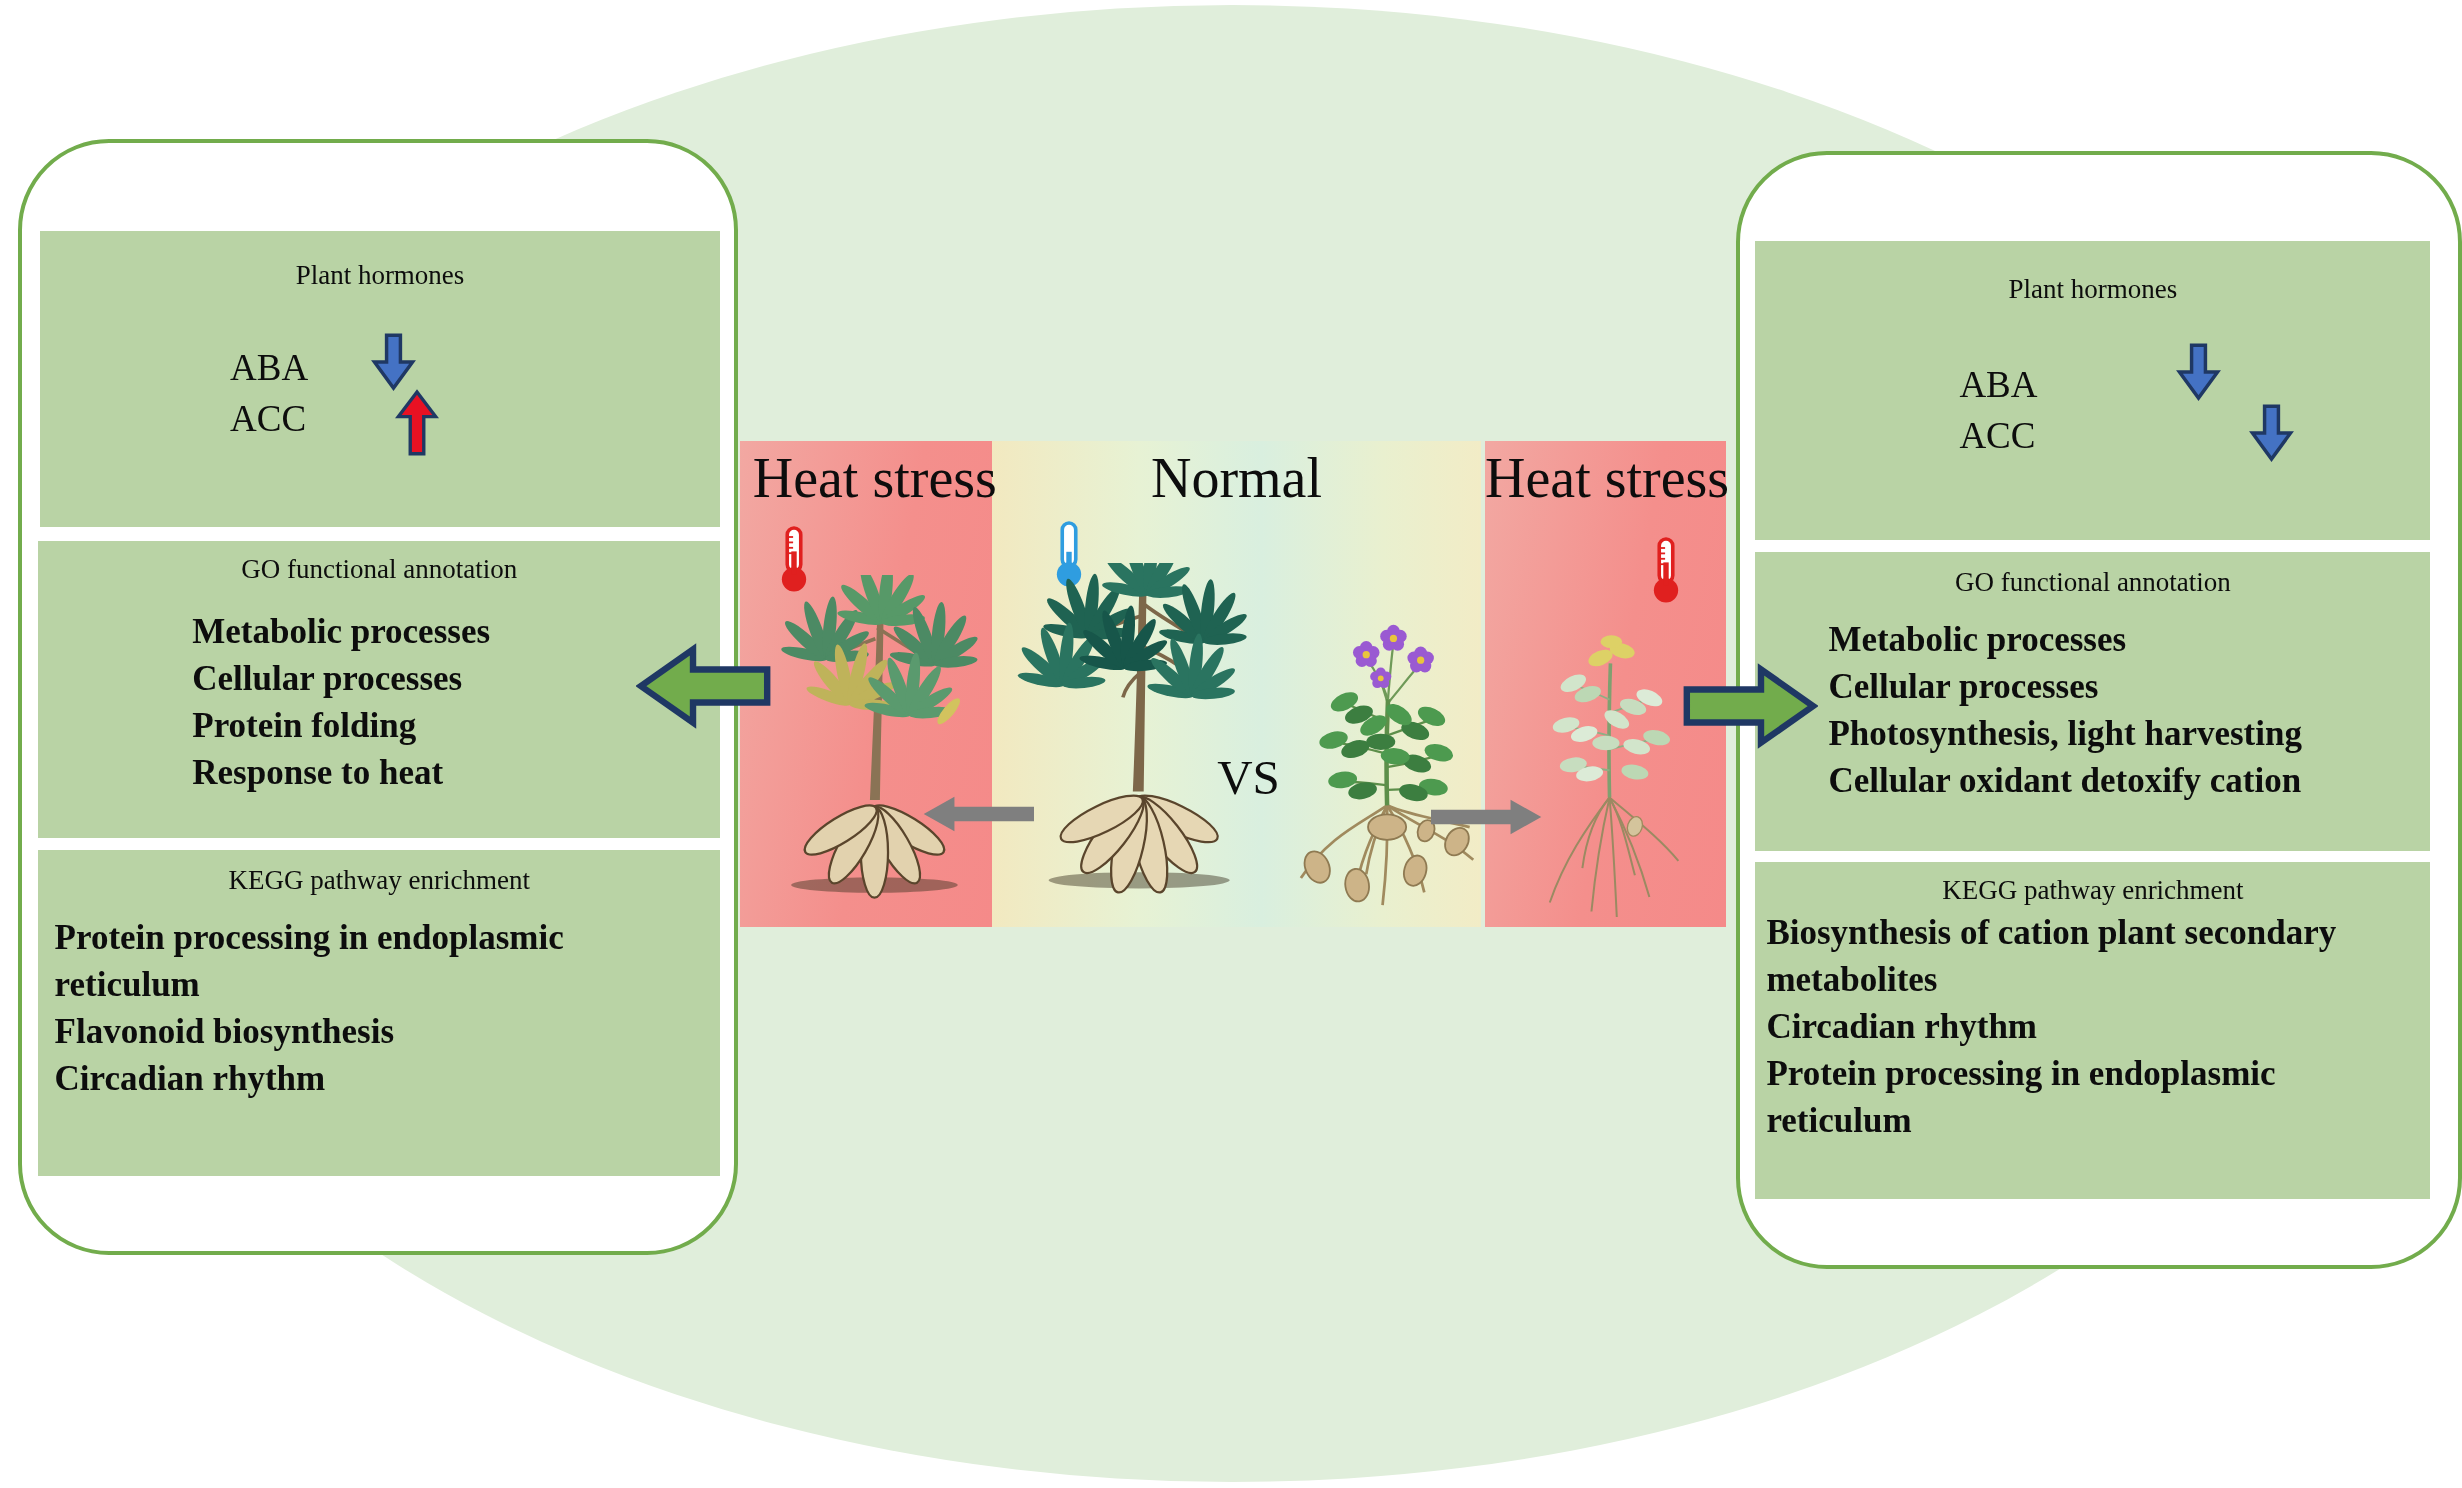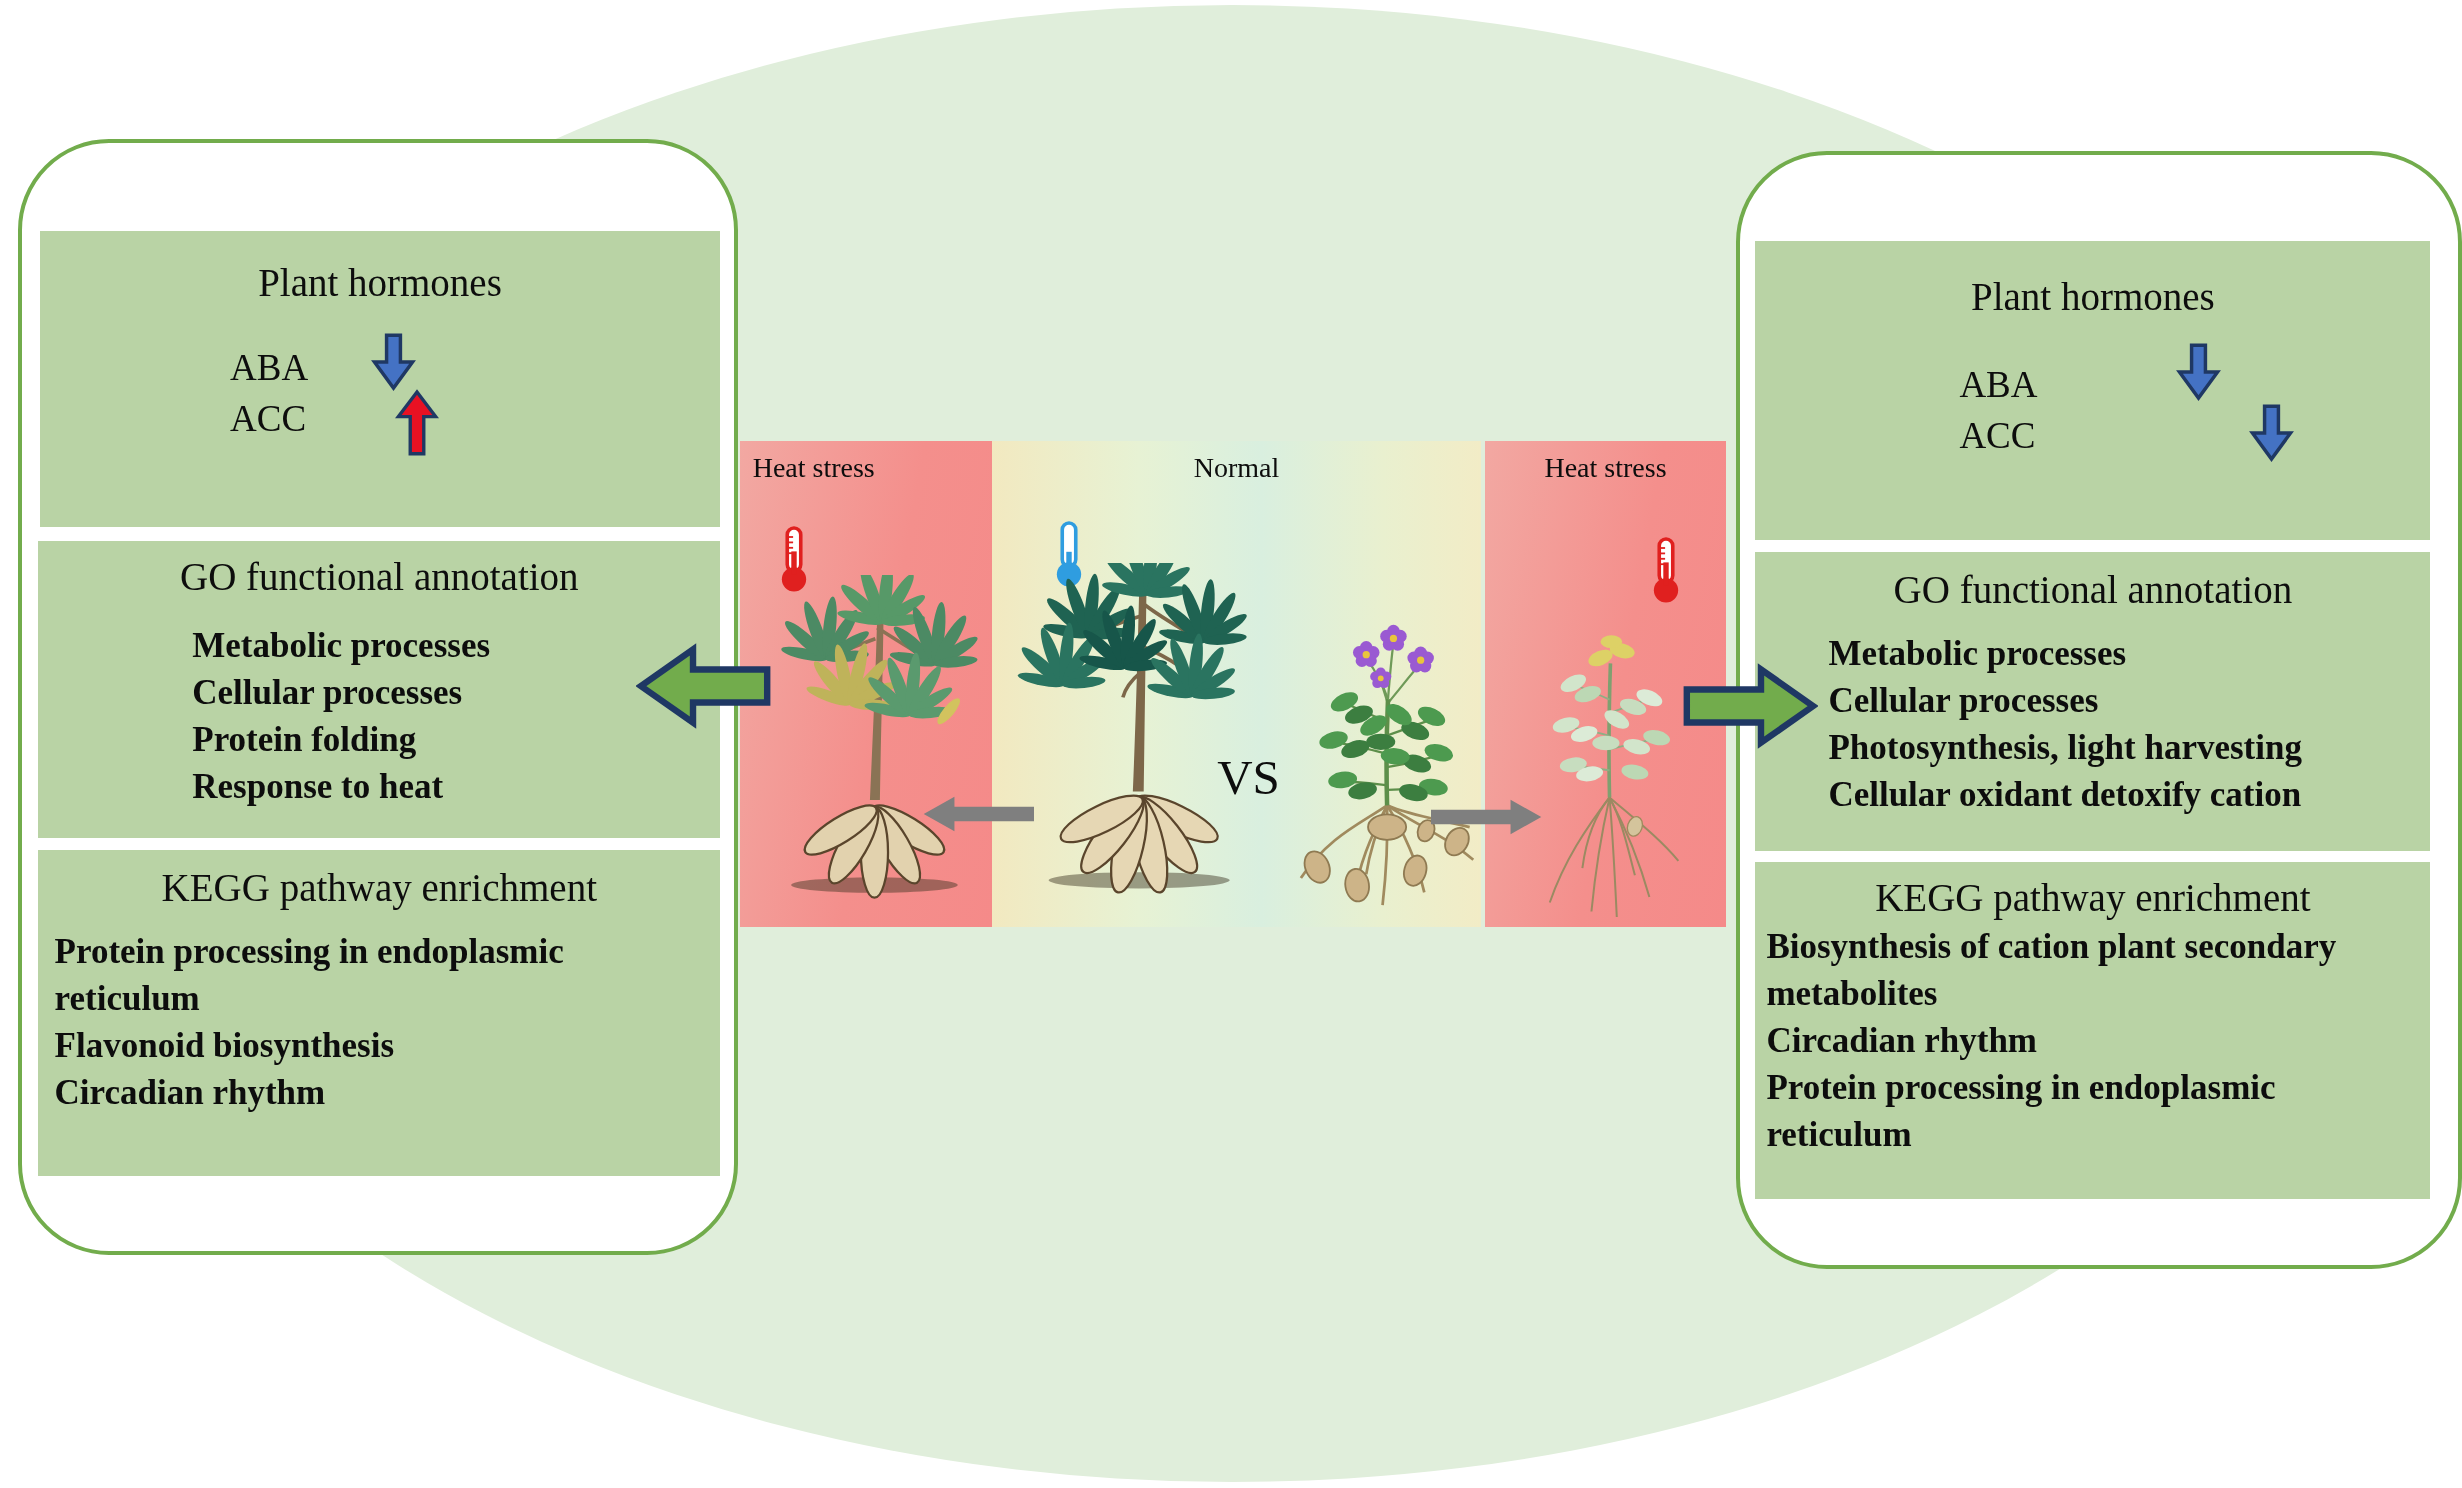--- a/index.html
+++ b/index.html
@@ -2,28 +2,28 @@
 <html style="font-size:14.5px"><head>
 <meta charset="utf-8">
 <style>
   html,body{margin:0;padding:0;background:#ffffff;}
   .stage{position:relative;width:2462px;height:1488px;background:#ffffff;overflow:hidden;
          font-family:"Liberation Serif",serif;color:#0d0d0d;}
   .bg-ellipse{position:absolute;left:54px;top:5.4px;width:2356px;height:1477px;
               background:#e0eedb;border-radius:50%;z-index:0;}
   .panel{position:absolute;background:#ffffff;border:4.5px solid #72ac4c;border-radius:91px;z-index:2;}
   .gbox{position:absolute;background:#b9d3a5;}
-  .gtitle{text-align:center;font-size:39px;}
+  .gtitle{text-align:center;font-size:27px;}
   .items{font-size:35px;line-height:47px;font-weight:bold;}
   .hlabels{position:absolute;font-size:37px;line-height:51px;}
   .strip{position:absolute;left:740px;top:441px;width:986px;height:486px;z-index:1;}
   .band{position:absolute;top:0;height:100%;}
   .band-pink{background:linear-gradient(100deg,#f2a8a2 0%,#f48f8c 55%,#f58a89 100%);}
   .band-mid{background:linear-gradient(90deg,#f2e9c0 0%,#e7f2d4 30%,#d9efdf 55%,#e9f0cf 80%,#f2ecc6 100%);}
-  .band-label{position:absolute;top:11px;font-size:28px;white-space:nowrap;}
+  .band-label{position:absolute;top:5px;font-size:56px;white-space:nowrap;}
   .abs{position:absolute;}
   .vs{position:absolute;left:454px;top:308px;width:109px;text-align:center;font-size:49px;}
   svg{display:block;}
 </style>
 </head>
 <body>
 
 <div class="stage">
 
   <div class="bg-ellipse"></div>

